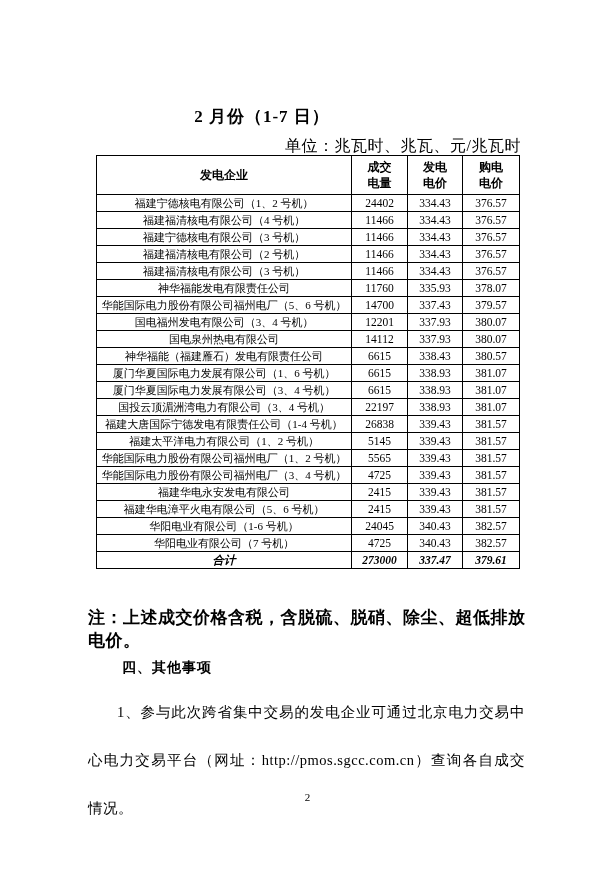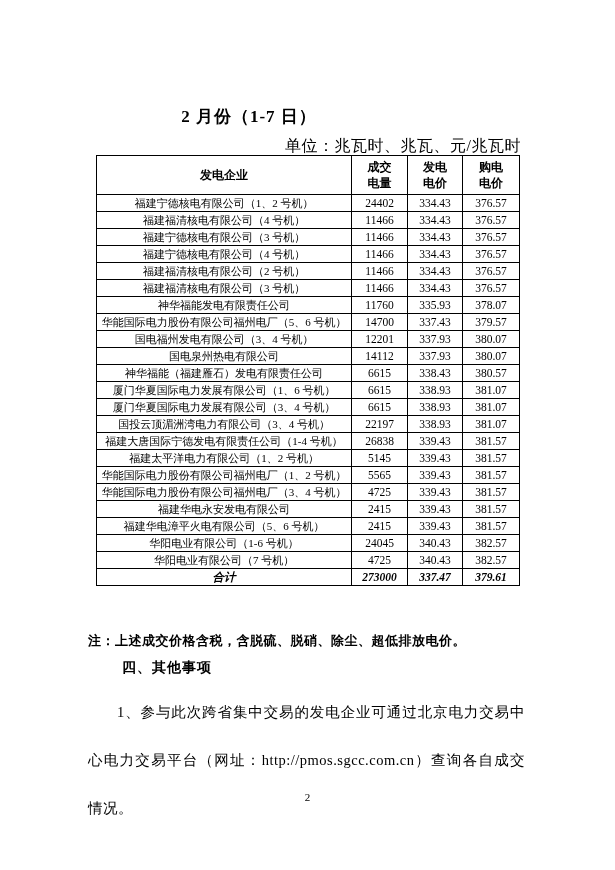--- a/index.html
+++ b/index.html
@@ -15,20 +15,21 @@
   }
   .doc-title {
     position: absolute;
     top: 105px;
     left: 0;
     width: 498px;
     text-align: center;
     font-size: 17px;
     font-weight: 700;
     letter-spacing: 1px;
+    padding-left: 13px;
   }
   .unit-line {
     position: absolute;
     top: 136px;
     right: 94px;
     font-size: 16px;
     letter-spacing: 0.5px;
   }
   table.power-table {
     position: absolute;
@@ -59,24 +60,24 @@
     white-space: nowrap;
   }
   .power-table td.num { font-size: 11.5px; }
   .power-table tr.total-row td {
     font-weight: 700;
     font-size: 11.5px;
     font-style: italic;
   }
   .table-note {
     position: absolute;
-    top: 632px;
+    top: 606px;
     left: 88px;
     width: 440px;
-    font-size: 13px;
+    font-size: 17px;
     font-weight: 700;
     letter-spacing: 0.5px;
   }
   .section-heading {
     position: absolute;
     top: 659px;
     left: 122px;
     font-size: 14px;
     font-weight: 700;
     letter-spacing: 1px;
@@ -141,26 +142,20 @@
           <td class="num">334.43</td>
           <td class="num">376.57</td>
         </tr>
         <tr>
           <td>福建宁德核电有限公司（3 号机）</td>
           <td class="num">11466</td>
           <td class="num">334.43</td>
           <td class="num">376.57</td>
         </tr>
         <tr>
-          <td>福建宁德核电有限公司（4 号机）</td>
-          <td class="num">11466</td>
-          <td class="num">334.43</td>
-          <td class="num">376.57</td>
-        </tr>
-        <tr>
           <td>福建福清核电有限公司（2 号机）</td>
           <td class="num">11466</td>
           <td class="num">334.43</td>
           <td class="num">376.57</td>
         </tr>
         <tr>
           <td>福建福清核电有限公司（3 号机）</td>
           <td class="num">11466</td>
           <td class="num">334.43</td>
           <td class="num">376.57</td>

